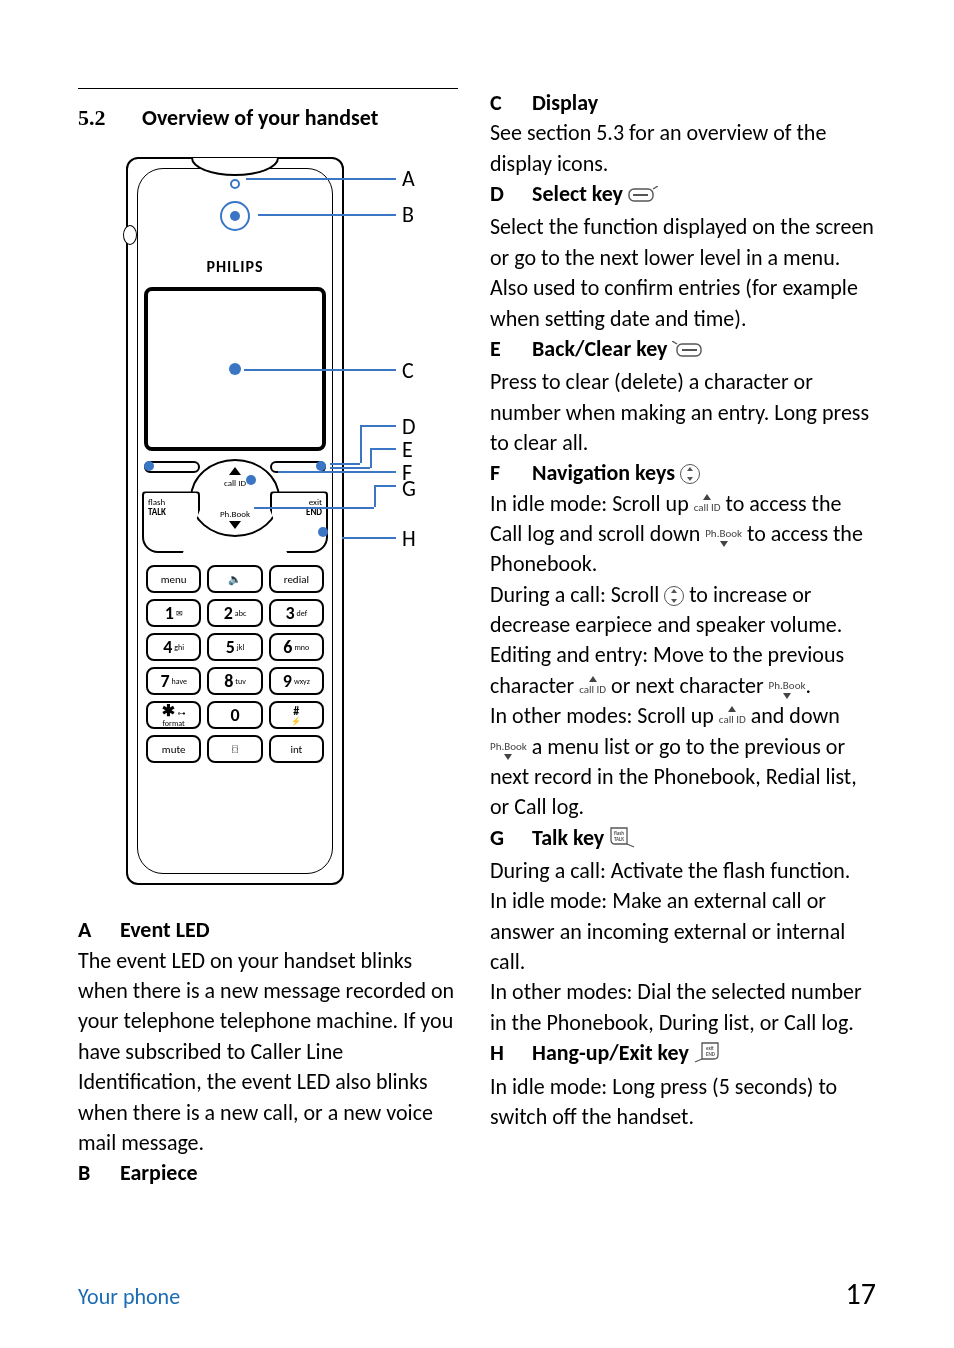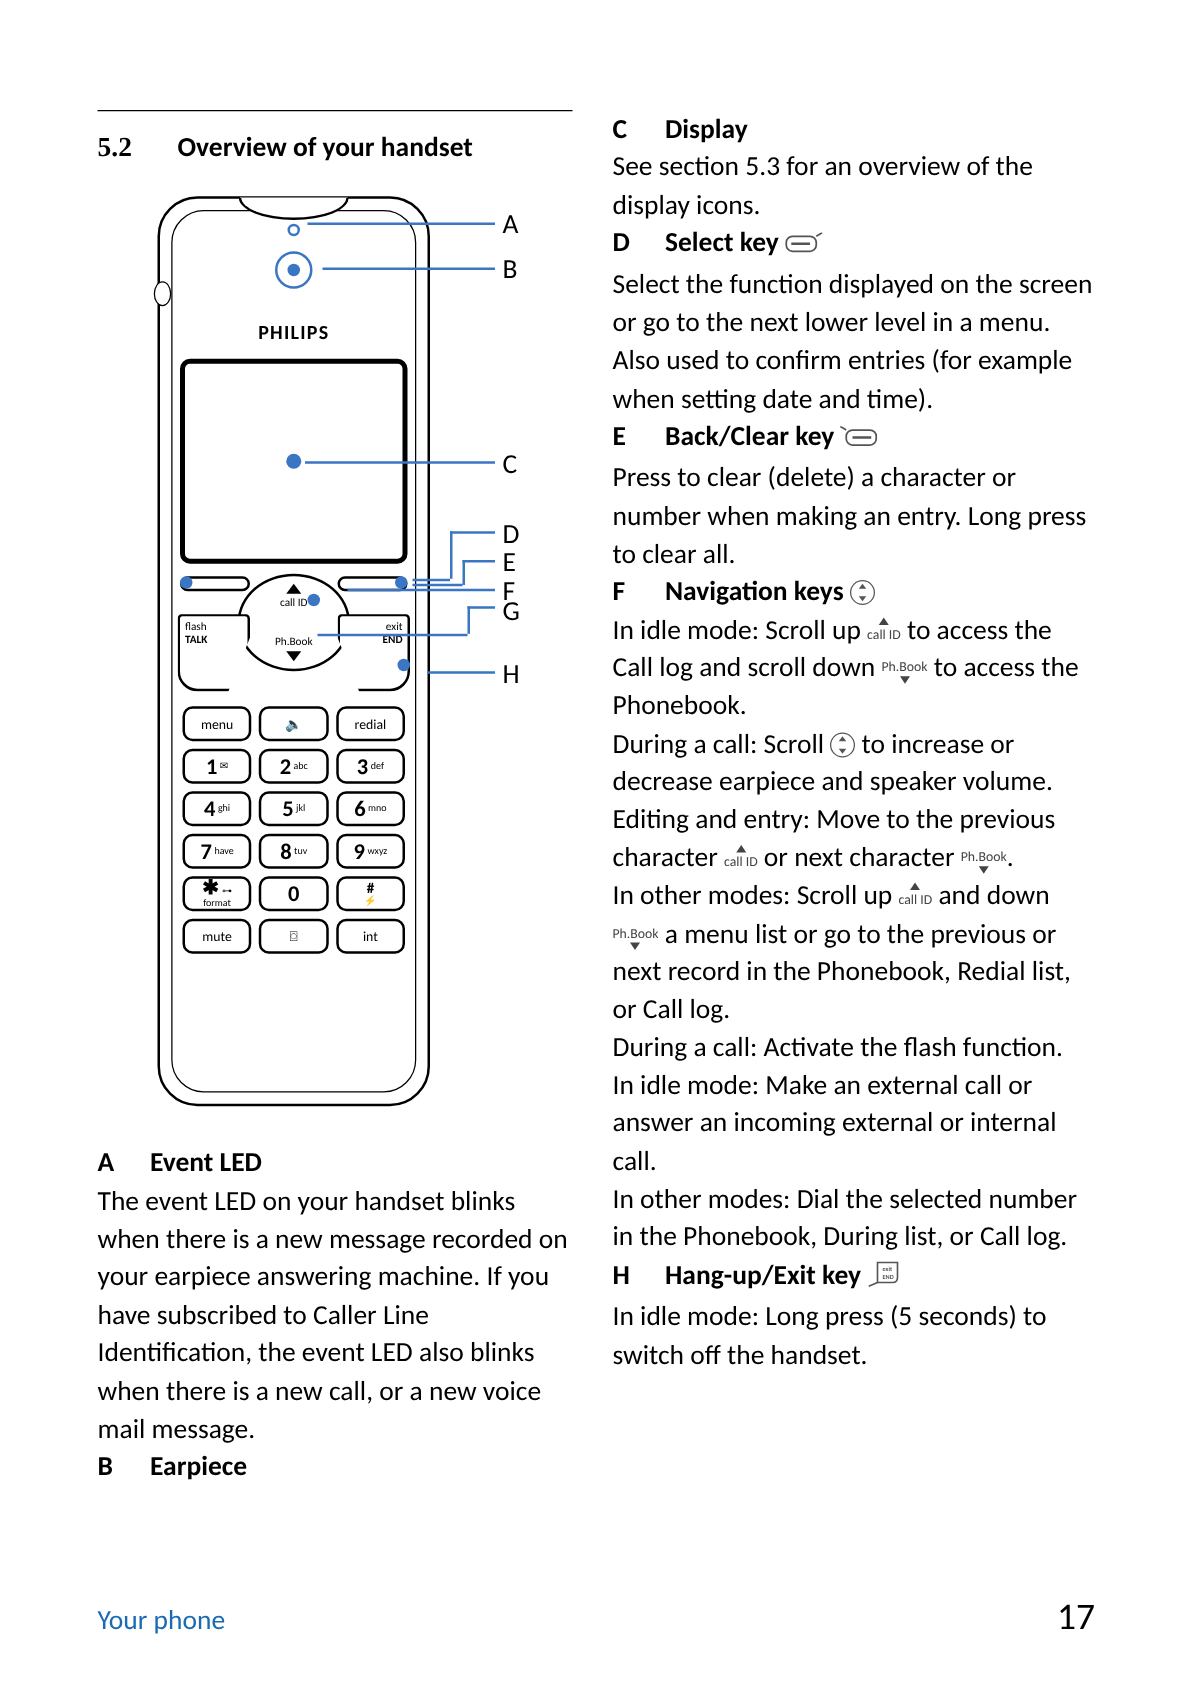--- a/index.html
+++ b/index.html
@@ -15,21 +15,21 @@
   .para, .body-text { font-size: 22px; line-height: 1.38; }
   .item-heading { font-weight: 700; font-size: 22px; line-height: 1.38; }
   .item-heading .letter { display: inline-block; width: 42px; }
   .bold { font-weight: 700; }
   .footer { position: absolute; bottom: 36px; left: 78px; right: 78px; display: flex; justify-content: space-between; align-items: baseline; }
   .footer .label { color: #1a6bb3; font-size: 22px; }
   .footer .pagenum { font-size: 30px; color: #000; }
 
   
   .diagram-wrap { position: relative; width: 340px; height: 750px; margin: 0 auto 20px auto; }
-  .handset { position: absolute; left: 28px; top: 12px; width: 218px; height: 728px; border: 2.5px solid #000; border-radius: 32px; background: #fff; }
+  .handset { position: absolute; left: 28px; top: 12px; width: 218px; height: 728px; border: 2.5px solid #000; border-radius: 12px; background: #fff; }
   .handset-inner { position: absolute; left: 9px; top: 9px; right: 9px; bottom: 9px; border: 1.5px solid #000; border-radius: 26px; }
   .lanyard-hole { position: absolute; left: -5px; top: 66px; width: 14px; height: 20px; border: 1.5px solid #000; border-radius: 50%; background: #fff; }
   .notch { position: absolute; top: -1px; left: 50%; transform: translateX(-50%); width: 88px; height: 18px; border: 2px solid #000; border-top: none; border-radius: 0 0 50% 50% / 0 0 100% 100%; background: #fff; }
   .led { position: absolute; top: 20px; left: 50%; transform: translateX(-50%); width: 10px; height: 10px; border: 2px solid #3a76c4; border-radius: 50%; background: #fff; }
   .earpiece { position: absolute; top: 42px; left: 50%; transform: translateX(-50%); width: 30px; height: 30px; border: 2px solid #3a76c4; border-radius: 50%; }
   .earpiece::after { content: ""; position: absolute; left: 50%; top: 50%; width: 10px; height: 10px; background: #3a76c4; border-radius: 50%; transform: translate(-50%,-50%); }
   .brand { position: absolute; top: 98px; left: 0; right: 0; text-align: center; font-weight: 700; letter-spacing: 1px; font-size: 16px; }
   .screen { position: absolute; top: 128px; left: 16px; right: 16px; height: 164px; border: 4px solid #000; border-radius: 8px; }
   .screen-dot { position: absolute; left: 50%; top: 50%; width: 12px; height: 12px; background: #3a76c4; border-radius: 50%; transform: translate(-50%,-50%); }
 
@@ -229,21 +229,21 @@
       <div class="lead" style="left:276px; top:340px; width:22px;"></div>
       <div class="lead-label" style="left:304px; top:330px;">G</div>
 
       <div class="lead" style="left:244px; top:392px; width:54px;"></div>
       <div class="lead-label" style="left:304px; top:380px;">H</div>
     </div>
 
     <div class="item-heading">
       <span class="letter">A</span><span>Event LED</span>
     </div>
-    <div class="para">The event LED on your handset blinks when there is a new message recorded on your earpiece answering machine. If you have subscribed to Caller Line Identification, the event LED also blinks when there is a new call, or a new voice mail message.</div>
+    <div class="para">The event LED on your handset blinks when there is a new message recorded on your telephone telephone machine. If you have subscribed to Caller Line Identification, the event LED also blinks when there is a new call, or a new voice mail message.</div>
 
     <div class="item-heading">
       <span class="letter">B</span><span>Earpiece</span>
     </div>
   </div>
 
   <div class="col col-right">
     <div class="item-heading">
       <span class="letter">C</span><span>Display</span>
     </div>
@@ -283,20 +283,31 @@
     <div class="para">
       <span>During a call: Scroll </span><span class="nav-circle"></span><span> to increase or decrease earpiece and speaker volume.</span>
     </div>
     <div class="para">
       <span>Editing and entry: Move to the previous character </span><span class="callid-icon">call ID</span><span> or next character </span><span class="phbook-icon">Ph.Book</span><span>.</span>
     </div>
     <div class="para">
       <span>In other modes: Scroll up </span><span class="callid-icon">call ID</span><span> and down </span><span class="phbook-icon">Ph.Book</span><span> a menu list or go to the previous or next record in the Phonebook, Redial list, or Call log.</span>
     </div>
 
+    <div class="item-heading">
+      <span class="letter">G</span><span>Talk key</span>
+      <span class="inline-icon">
+        <svg width="26" height="22" viewBox="0 0 26 22">
+            <path d="M2 2 H18 V18 L6 18 Q2 18 2 14 Z" fill="none" stroke="#555" stroke-width="1.3"></path>
+            <text x="5" y="9" font-size="5" fill="#555">flash</text>
+            <text x="5" y="15" font-size="5" font-weight="700" fill="#555">TALK</text>
+            <line x1="18" y1="18" x2="25" y2="21" stroke="#555" stroke-width="1.3"></line>
+          </svg>
+      </span>
+    </div>
     <div class="para">During a call: Activate the flash function.</div>
     <div class="para">In idle mode: Make an external call or answer an incoming external or internal call.</div>
     <div class="para">In other modes: Dial the selected number in the Phonebook, During list, or Call log.</div>
 
     <div class="item-heading">
       <span class="letter">H</span><span>Hang-up/Exit key</span>
       <span class="inline-icon">
         <svg width="26" height="22" viewBox="0 0 26 22">
             <line x1="1" y1="21" x2="8" y2="18" stroke="#555" stroke-width="1.3"></line>
             <path d="M8 2 H24 V14 Q24 18 20 18 H8 Z" fill="none" stroke="#555" stroke-width="1.3"></path>

